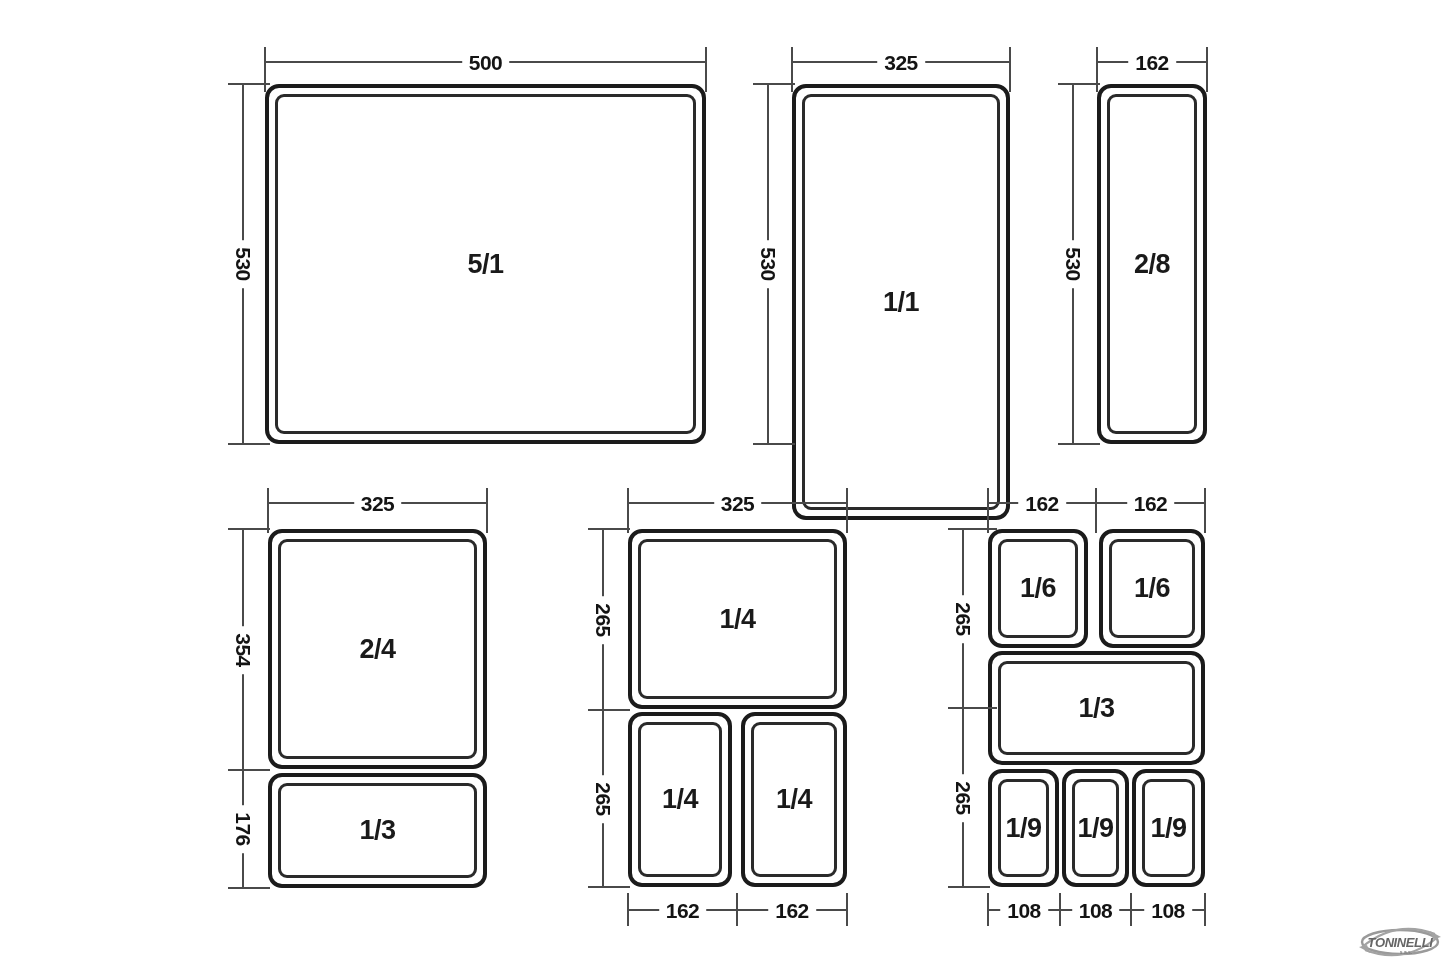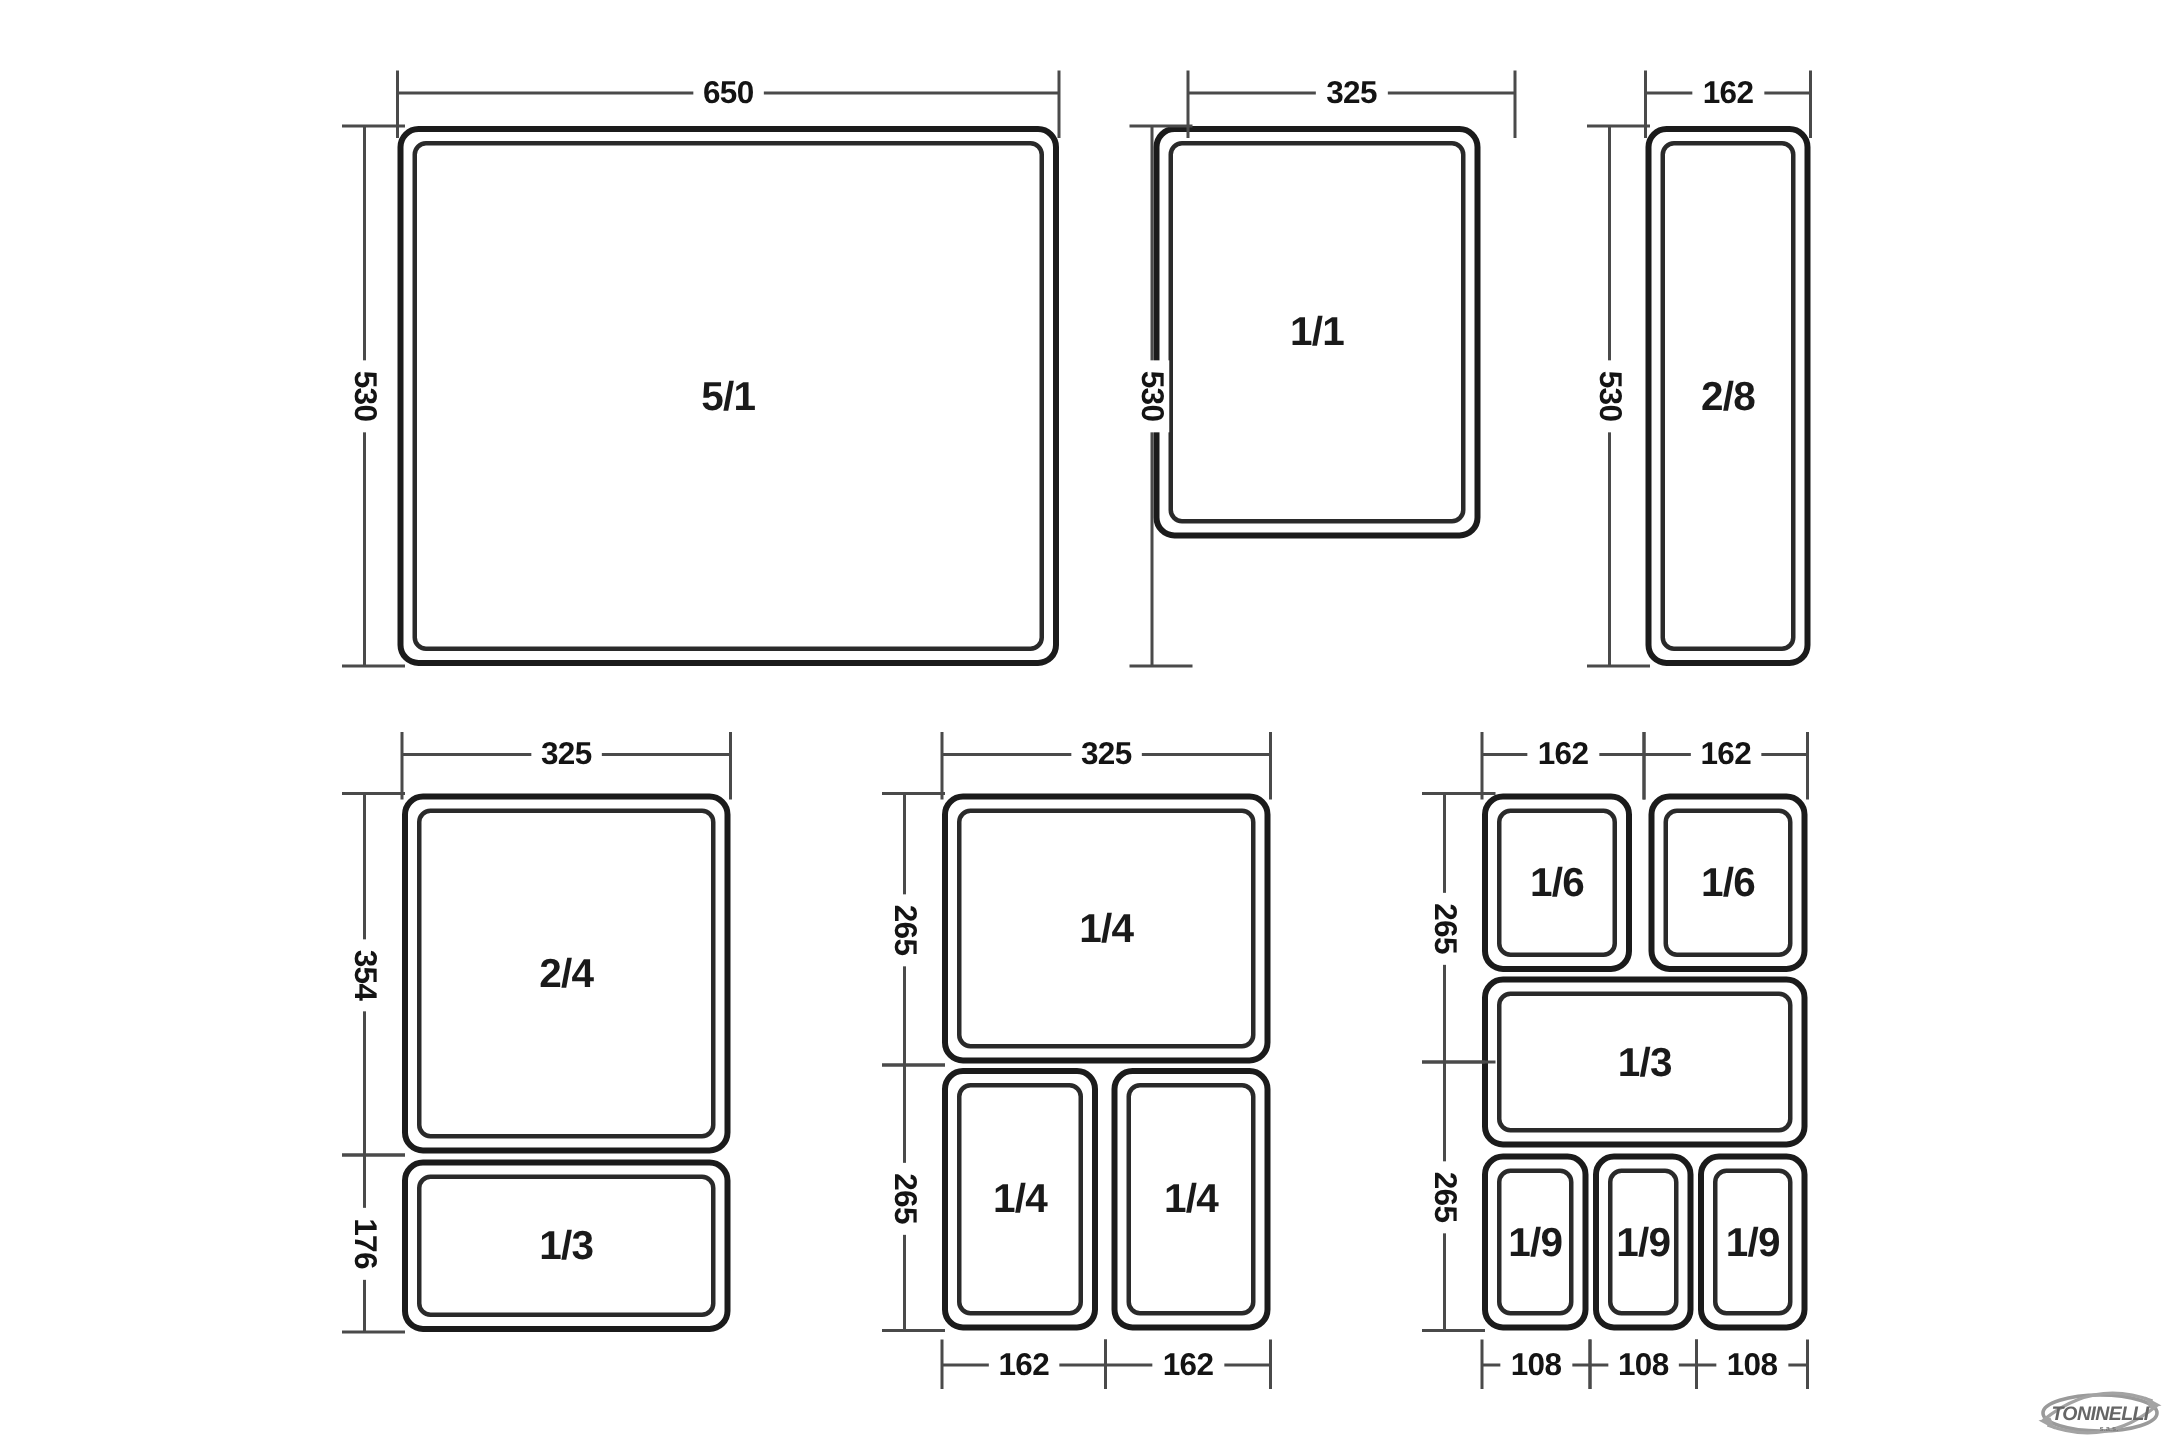--- a/index.html
+++ b/index.html
@@ -41,28 +41,28 @@
   <div id="panels">
       <div style="position: absolute; left: 0px; top: 0px;">
         <div class="pan" style="left: 265px; top: 84px; width: 441px; height: 360px;">
           <div class="pan-inner">
             <div class="pan-label">5/1</div>
           </div>
         </div>
         <div class="dim-line-h" style="left: 265px; top: 61px; width: 441px;"></div>
         <div class="tick-v" style="left: 264px; top: 47px; height: 45px;"></div>
         <div class="tick-v" style="left: 705px; top: 47px; height: 45px;"></div>
-        <div class="dim-label" style="left: 485.5px; top: 62px;">650</div>
+        <div class="dim-label" style="left: 485.5px; top: 62px;">500</div>
         <div class="dim-line-v" style="left: 242px; top: 84px; height: 360px;"></div>
         <div class="tick-h" style="left: 228px; top: 83px; width: 42px;"></div>
         <div class="tick-h" style="left: 228px; top: 443px; width: 42px;"></div>
         <div class="dim-label vert" style="left: 243px; top: 264px;">530</div>
       </div>
       <div style="position: absolute; left: 0px; top: 0px;">
-        <div class="pan" style="left: 769px; top: 84px; width: 218px; height: 275px; text-align: center;">
+        <div class="pan" style="left: 792px; top: 84px; width: 218px; height: 436px; text-align: center;">
           <div class="pan-inner">
             <div class="pan-label">1/1</div>
           </div>
         </div>
         <div class="dim-line-h" style="left: 792px; top: 61px; width: 218px;"></div>
         <div class="tick-v" style="left: 791px; top: 47px; height: 45px;"></div>
         <div class="tick-v" style="left: 1009px; top: 47px; height: 45px;"></div>
         <div class="dim-label" style="left: 901px; top: 62px;">325</div>
         <div class="dim-line-v" style="left: 767px; top: 84px; height: 360px;"></div>
         <div class="tick-h" style="left: 753px; top: 83px; width: 42px;"></div>

